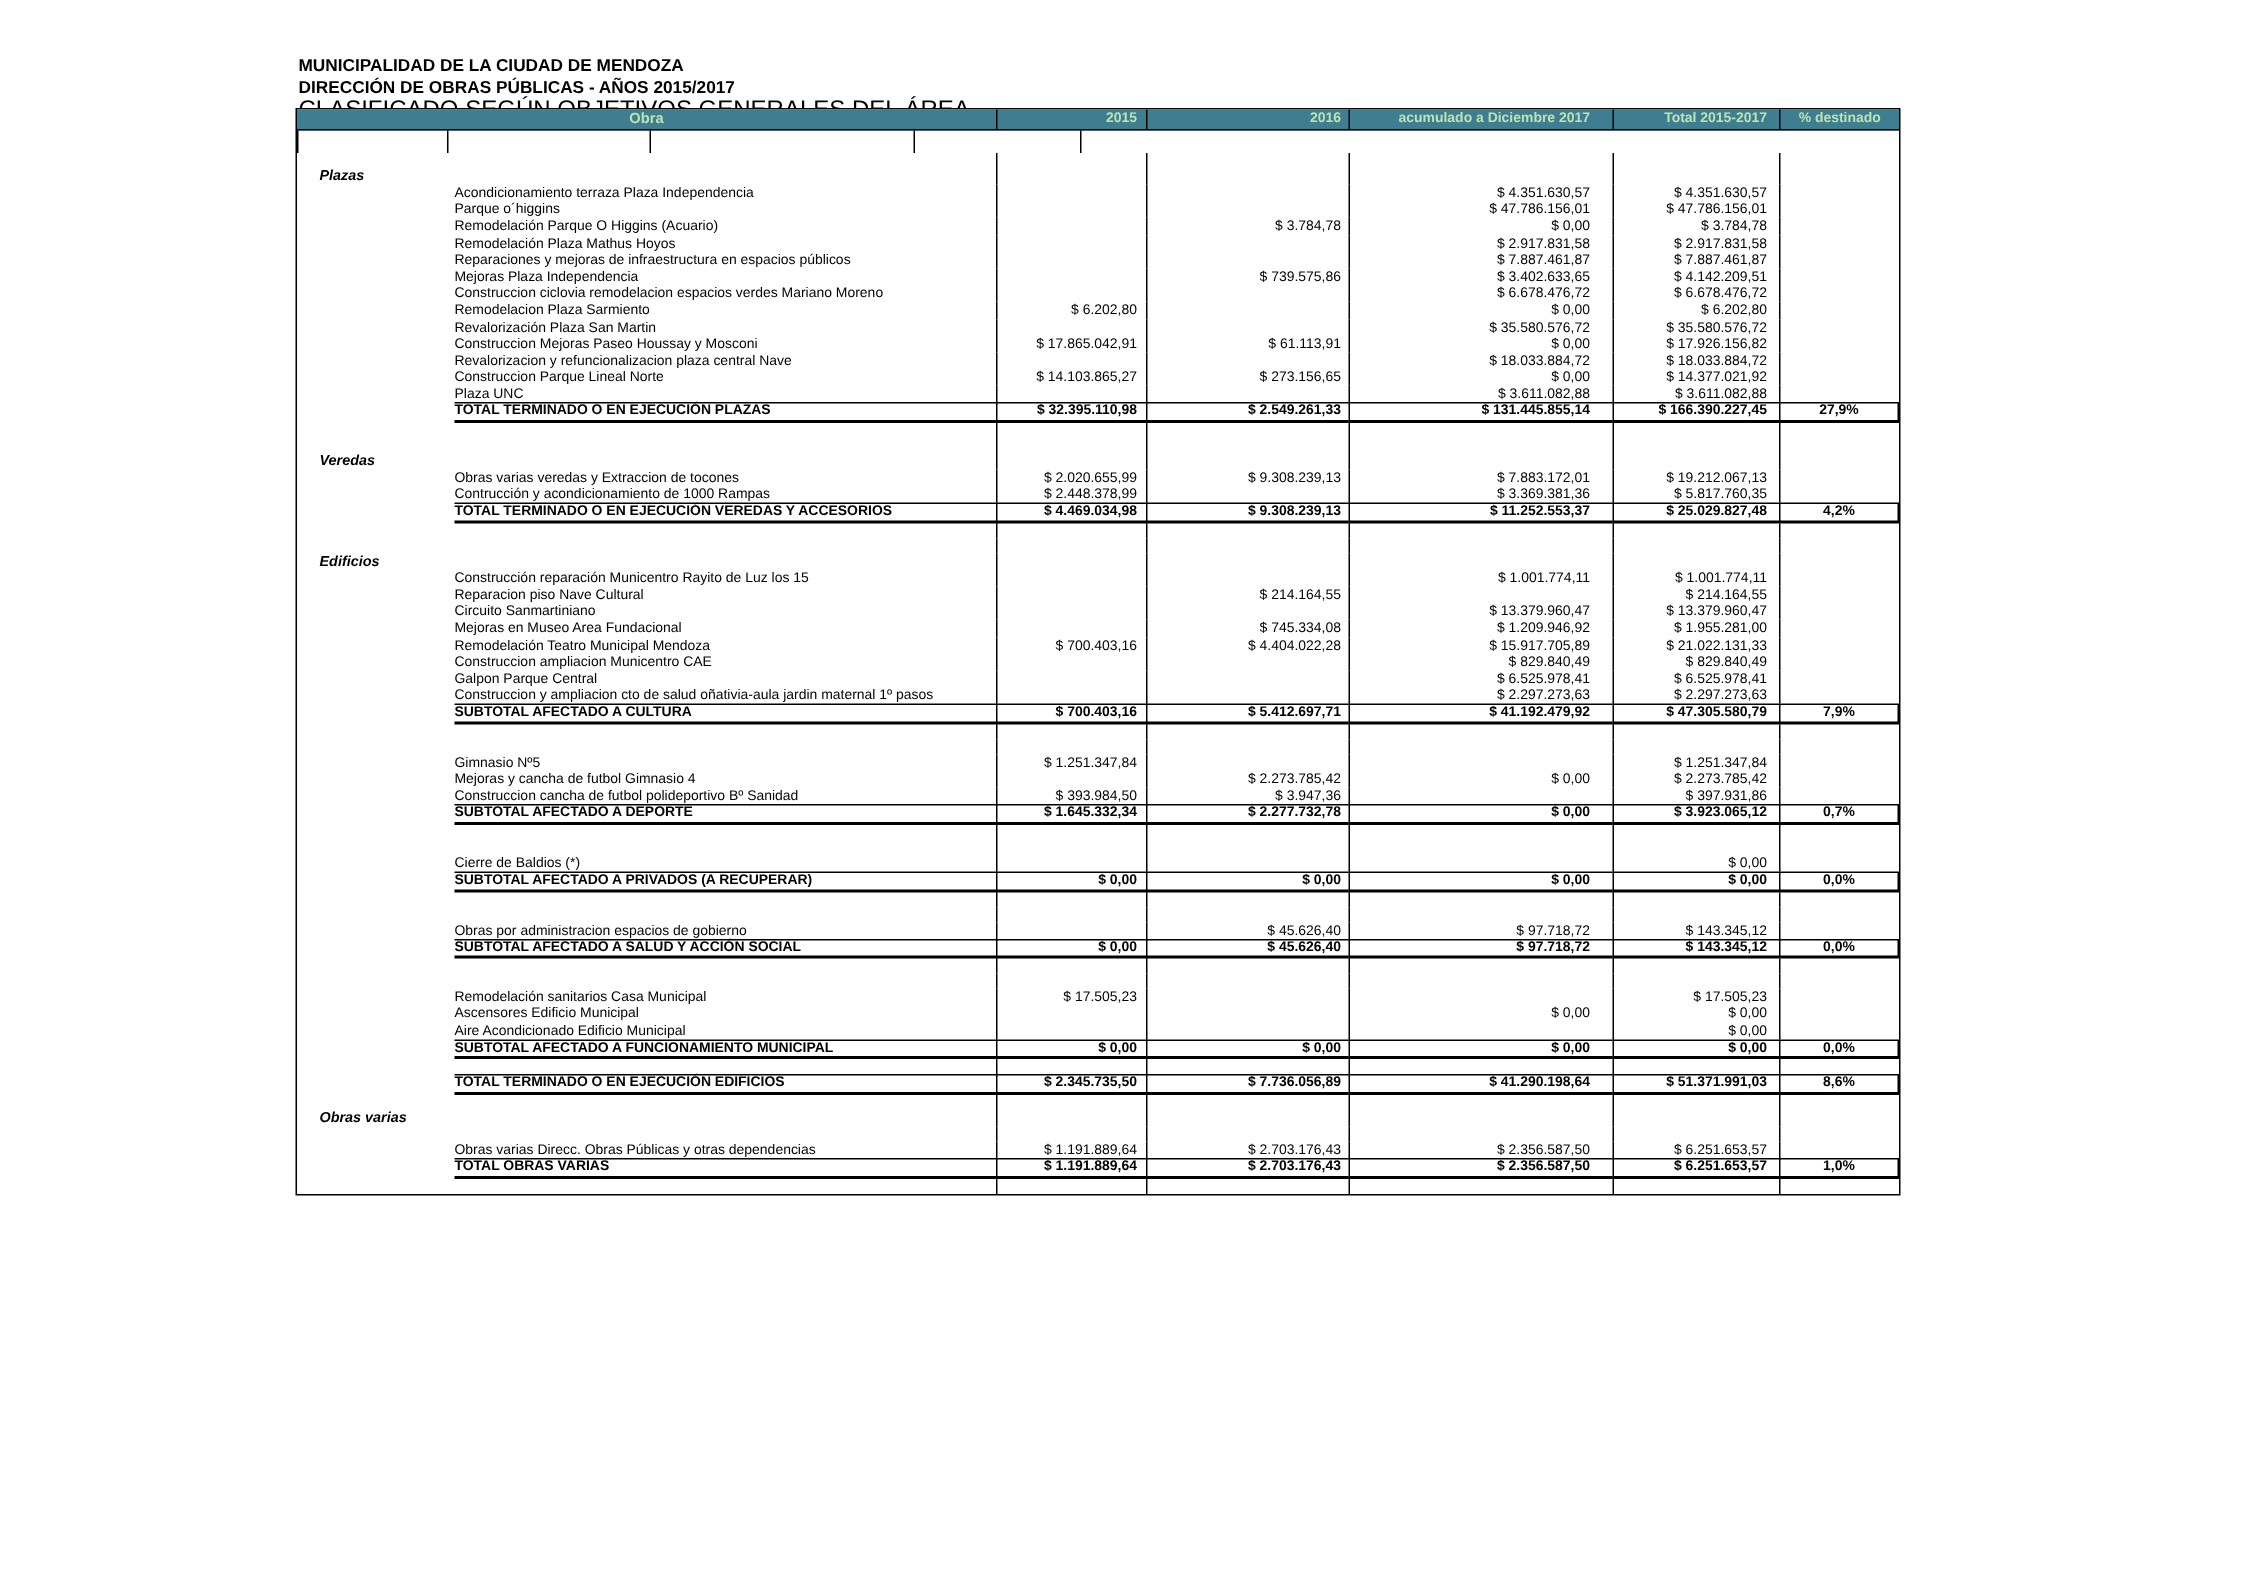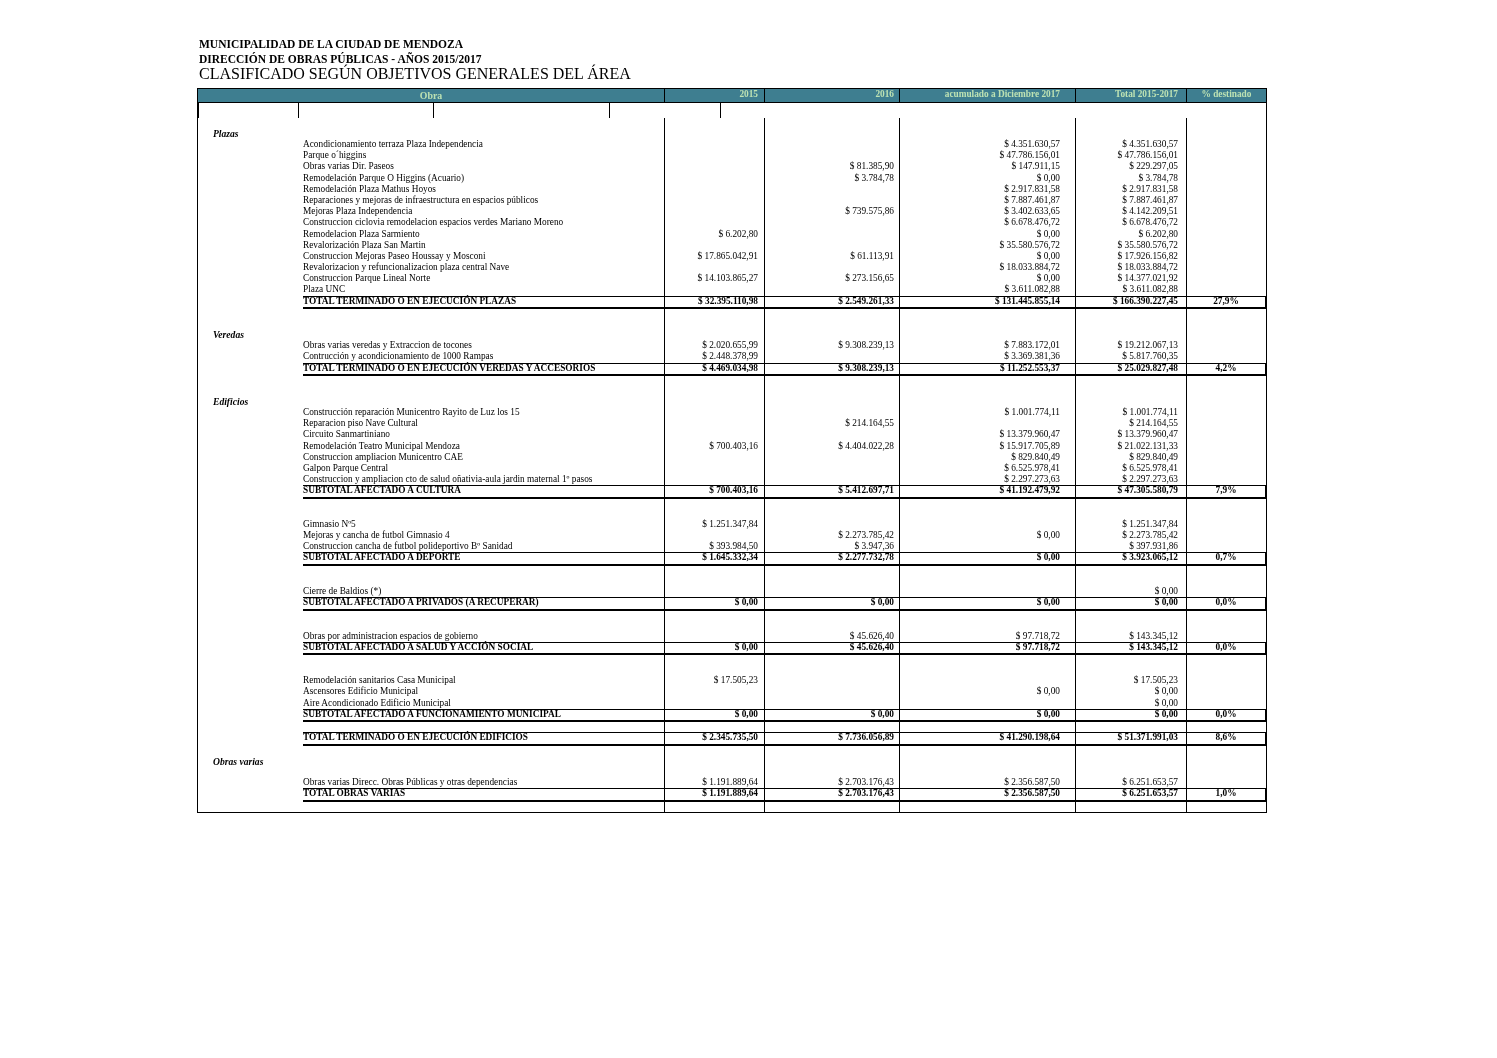--- a/index.html
+++ b/index.html
@@ -1,22 +1,22 @@
 <!DOCTYPE html>
 <html><head>
 <meta charset="utf-8">
 <style>
   html,body{margin:0;padding:0;background:#fff;}
   .page{position:relative;width:1497px;height:900px;background:#fff;overflow:hidden;
-        font-family:Liberation Serif, serif;color:#000;}
+        font-family:Liberation Sans, sans-serif;color:#000;}
   .titles{position:absolute;left:199px;top:37px;}
   .title-line1,.title-line2{font-weight:bold;font-size:11.5px;line-height:15px;white-space:nowrap;}
   .title-line3{font-size:16px;line-height:14px;white-space:nowrap;}
 
-  .grid{position:absolute;left:197px;top:88px;width:1068px;border:1.5px solid #000;background:#fff;}
+  .grid{position:absolute;left:197px;top:72px;width:1068px;border:1.5px solid #000;background:#fff;}
   .row{display:flex;width:100%;}
   .cell{box-sizing:border-box;overflow:visible;white-space:nowrap;}
   .c0{width:466px;}
   .c1{width:100px;border-left:1px solid #000;}
   .c2{width:135px;border-left:1px solid #000;}
   .c3{width:176px;border-left:1px solid #000;}
   .c4{width:111px;border-left:1px solid #000;}
   .c5{border-left:1px solid #000;flex:1;}
 
   
@@ -110,30 +110,20 @@
             <span class="lbl">Parque o´higgins</span>
           </div>
           <div class="cell c1"></div>
           <div class="cell c2"></div>
           <div class="cell c3">$ 47.786.156,01</div>
           <div class="cell c4">$ 47.786.156,01</div>
           <div class="cell c5"></div>
         </div>
         <div class="row r-item">
           <div class="cell c0">
-            <span class="lbl">Obras varias Dir. Paseos</span>
-          </div>
-          <div class="cell c1"></div>
-          <div class="cell c2">$ 81.385,90</div>
-          <div class="cell c3">$ 147.911,15</div>
-          <div class="cell c4">$ 229.297,05</div>
-          <div class="cell c5"></div>
-        </div>
-        <div class="row r-item">
-          <div class="cell c0">
             <span class="lbl">Remodelación Parque O Higgins (Acuario)</span>
           </div>
           <div class="cell c1"></div>
           <div class="cell c2">$ 3.784,78</div>
           <div class="cell c3">$ 0,00</div>
           <div class="cell c4">$ 3.784,78</div>
           <div class="cell c5"></div>
         </div>
         <div class="row r-item">
           <div class="cell c0">
@@ -354,20 +344,30 @@
             <span class="lbl">Circuito Sanmartiniano</span>
           </div>
           <div class="cell c1"></div>
           <div class="cell c2"></div>
           <div class="cell c3">$ 13.379.960,47</div>
           <div class="cell c4">$ 13.379.960,47</div>
           <div class="cell c5"></div>
         </div>
         <div class="row r-item">
           <div class="cell c0">
+            <span class="lbl">Mejoras en Museo Area Fundacional</span>
+          </div>
+          <div class="cell c1"></div>
+          <div class="cell c2">$ 745.334,08</div>
+          <div class="cell c3">$ 1.209.946,92</div>
+          <div class="cell c4">$ 1.955.281,00</div>
+          <div class="cell c5"></div>
+        </div>
+        <div class="row r-item">
+          <div class="cell c0">
             <span class="lbl">Remodelación Teatro Municipal Mendoza</span>
           </div>
           <div class="cell c1">$ 700.403,16</div>
           <div class="cell c2">$ 4.404.022,28</div>
           <div class="cell c3">$ 15.917.705,89</div>
           <div class="cell c4">$ 21.022.131,33</div>
           <div class="cell c5"></div>
         </div>
         <div class="row r-item">
           <div class="cell c0">

